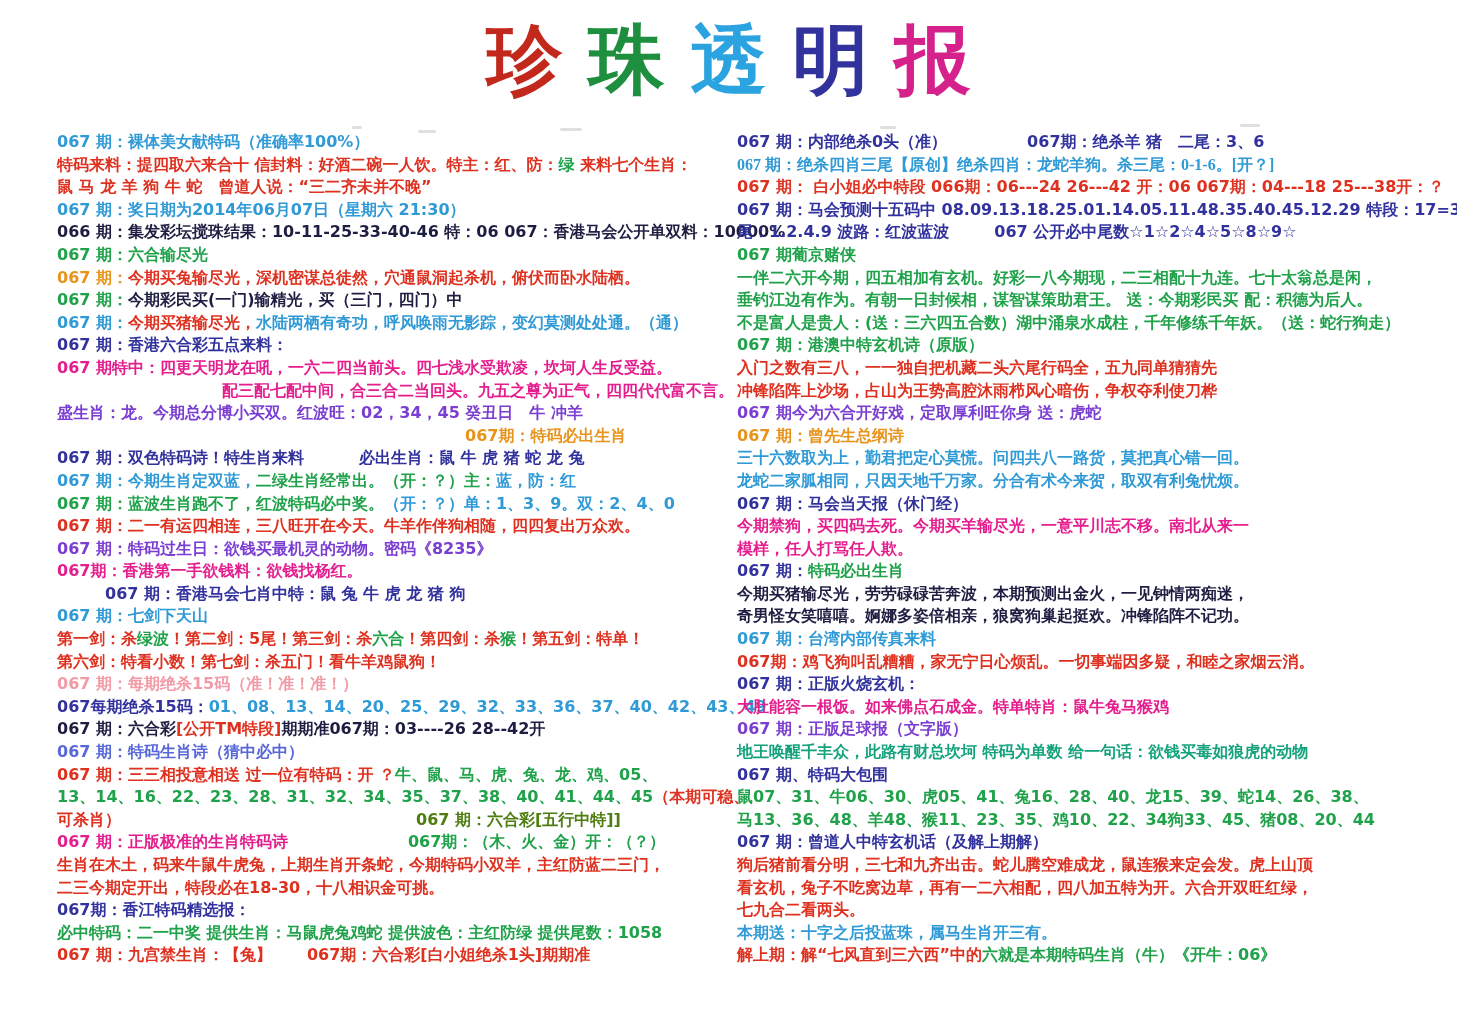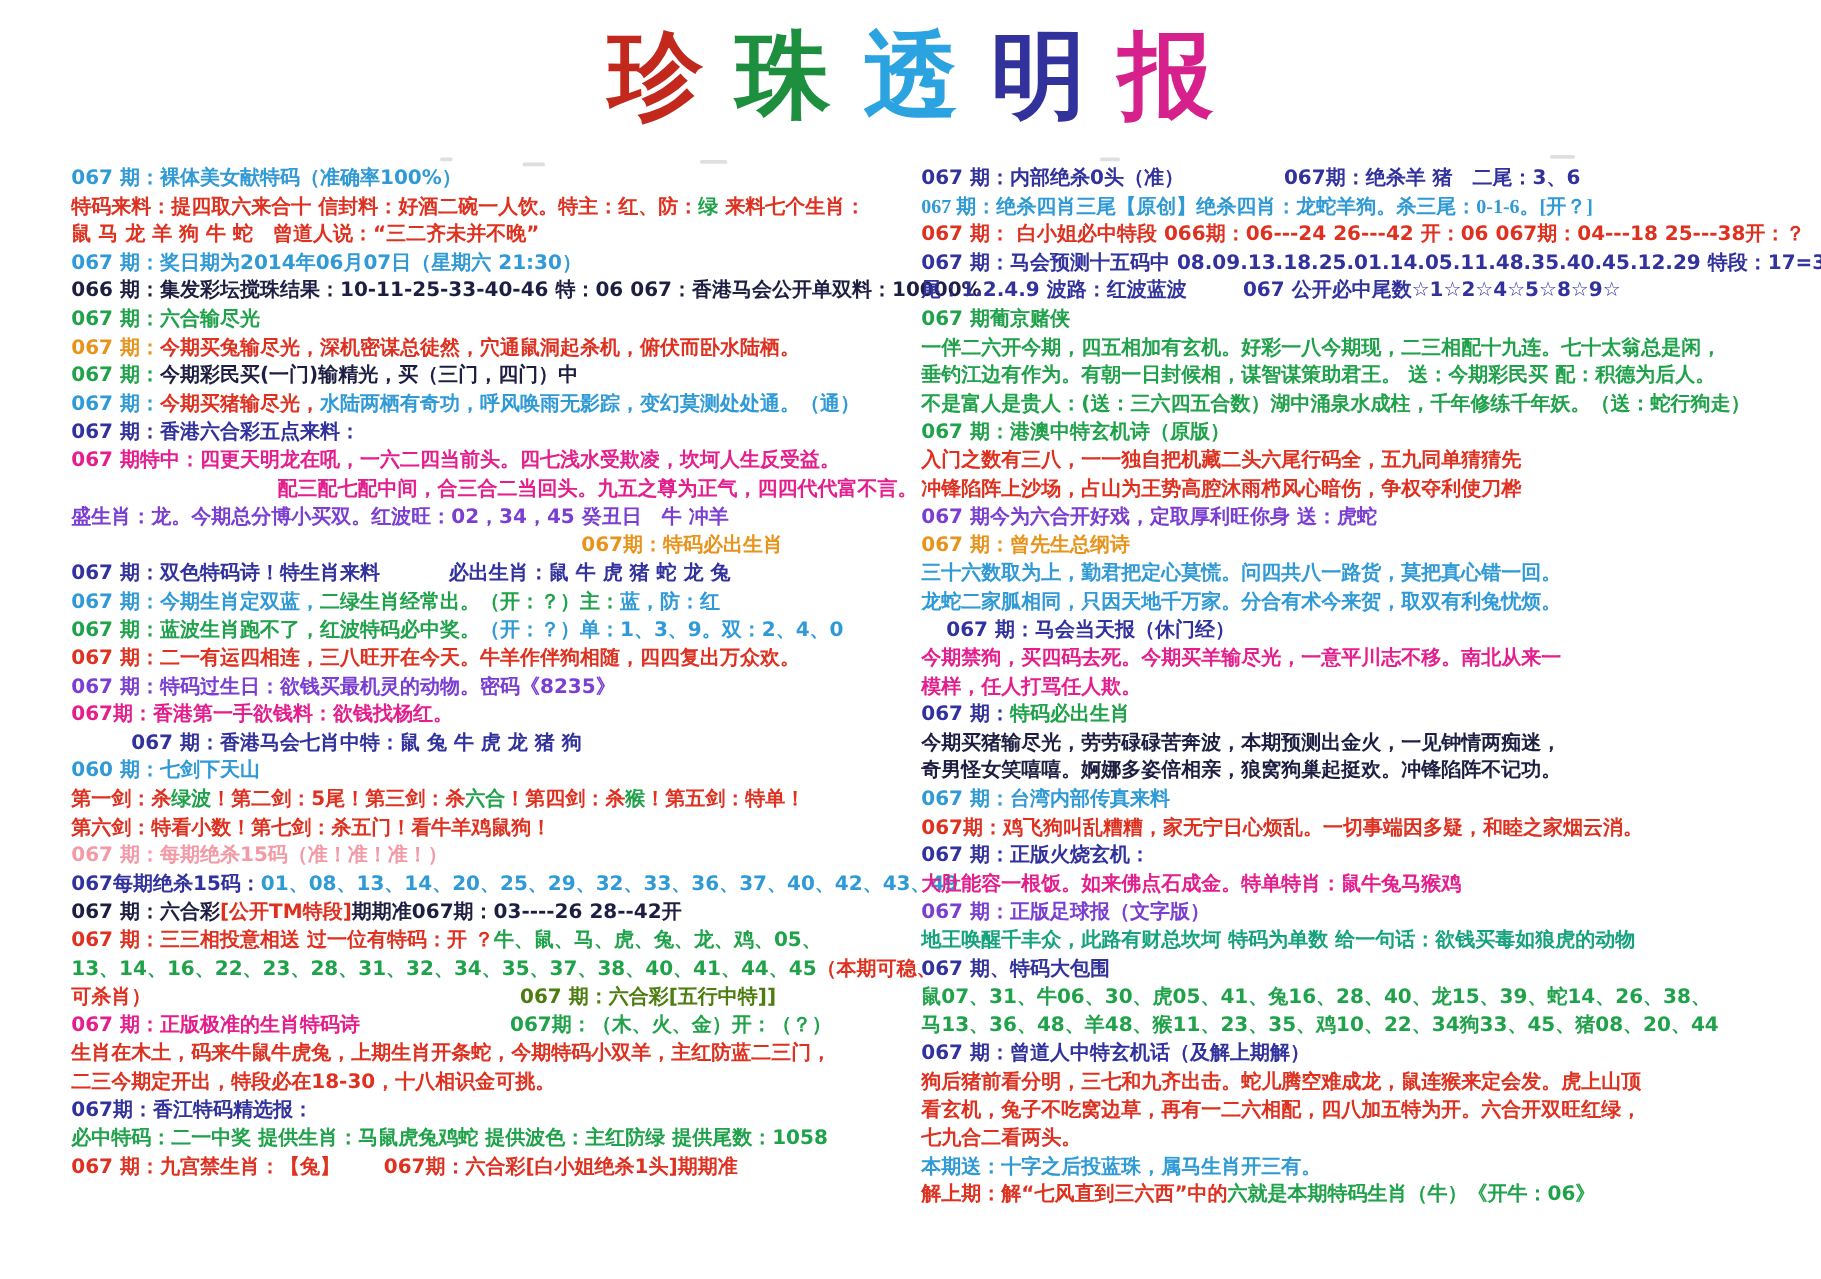--- a/index.html
+++ b/index.html
@@ -68,26 +68,27 @@
       <div class="line" style="padding-left: 165px;"><span style="color: rgb(229, 30, 142);">配三配七配中间，合三合二当回头。九五之尊为正气，四四代代富不言。</span></div>
       <div class="line"><span style="color: rgb(123, 62, 210);">盛生肖：龙。今期总分博小买双。红波旺：02，34，45 癸丑日　牛 冲羊</span></div>
       <div class="line" style="padding-left: 408px;"><span style="color: rgb(232, 148, 28);">067期：特码必出生肖</span></div>
       <div class="line"><span style="color: rgb(50, 50, 158);">067 期：双色特码诗！特生肖来料</span><span style="color: rgb(50, 50, 158); margin-left: 55px;">必出生肖：鼠 牛 虎 猪 蛇 龙 兔</span></div>
       <div class="line"><span style="color: rgb(47, 154, 214);">067 期：今期生肖定双蓝，</span><span style="color: rgb(31, 162, 74);">二绿生肖经常出。（开：？）主：</span><span style="color: rgb(47, 154, 214);">蓝，防：红</span></div>
       <div class="line"><span style="color: rgb(31, 162, 74);">067 期：蓝波生肖跑不了，红波特码必中奖。</span><span style="color: rgb(47, 154, 214);">（开：？）单：1、3、9。双：2、4、0</span></div>
       <div class="line"><span style="color: rgb(223, 49, 32);">067 期：二一有运四相连，三八旺开在今天。牛羊作伴狗相随，四四复出万众欢。</span></div>
       <div class="line"><span style="color: rgb(123, 62, 210);">067 期：特码过生日：欲钱买最机灵的动物。密码《8235》</span></div>
       <div class="line"><span style="color: rgb(229, 30, 142);">067期：香港第一手欲钱料：欲钱找杨红。</span></div>
       <div class="line"><span style="color: rgb(50, 50, 158); margin-left: 48px;">067 期：香港马会七肖中特：鼠 兔 牛 虎 龙 猪 狗</span></div>
-      <div class="line"><span style="color: rgb(47, 154, 214);">060 期：七剑下天山</span></div>
+      <div class="line"><span style="color: rgb(47, 154, 214);">067 期：七剑下天山</span></div>
       <div class="line"><span style="color: rgb(223, 49, 32);">第一剑：杀</span><span style="color: rgb(31, 162, 74);">绿波</span><span style="color: rgb(223, 49, 32);">！第二剑：5尾！第三剑：杀</span><span style="color: rgb(31, 162, 74);">六合</span><span style="color: rgb(223, 49, 32);">！第四剑：杀</span><span style="color: rgb(31, 162, 74);">猴</span><span style="color: rgb(223, 49, 32);">！第五剑：特单！</span></div>
       <div class="line"><span style="color: rgb(223, 49, 32);">第六剑：特看小数！第七剑：杀五门！看牛羊鸡鼠狗！</span></div>
       <div class="line"><span style="color: rgb(242, 154, 166);">067 期：每期绝杀15码（准！准！准！）</span></div>
       <div class="line"><span style="color: rgb(50, 50, 158);">067每期绝杀15码：</span><span style="color: rgb(47, 154, 214);">01、08、13、14、20、25、29、32、33、36、37、40、42、43、49</span></div>
       <div class="line"><span style="color: rgb(30, 30, 66);">067 期：六合彩</span><span style="color: rgb(223, 49, 32);">[公开TM特段]</span><span style="color: rgb(30, 30, 66);">期期准067期：03----26 28--42开</span></div>
+      <div class="line"><span style="color: rgb(88, 104, 216);">067 期：特码生肖诗（猜中必中）</span></div>
       <div class="line"><span style="color: rgb(223, 49, 32);">067 期：三三相投意相送 过一位有特码：开 ？</span><span style="color: rgb(31, 162, 74);">牛、鼠、马、虎、兔、龙、鸡、05、</span></div>
       <div class="line"><span style="color: rgb(31, 162, 74);">13、14、16、22、23、28、31、32、34、35、37、38、40、41、44、45</span><span style="color: rgb(223, 49, 32);">（本期可稳、</span></div>
       <div class="line"><span style="color: rgb(223, 49, 32);">可杀肖）</span><span style="color: #4d7c0f; margin-left: 295px;">067 期：六合彩[五行中特]]</span></div>
       <div class="line"><span style="color: rgb(229, 30, 142);">067 期：正版极准的生肖特码诗</span><span style="color: rgb(31, 162, 74); margin-left: 120px;">067期：（木、火、金）开：（？）</span></div>
       <div class="line"><span style="color: rgb(223, 49, 32);">生肖在木土，码来牛鼠牛虎兔，上期生肖开条蛇，今期特码小双羊，主红防蓝二三门，</span></div>
       <div class="line"><span style="color: rgb(223, 49, 32);">二三今期定开出，特段必在18-30，十八相识金可挑。</span></div>
       <div class="line"><span style="color: rgb(50, 50, 158);">067期：香江特码精选报：</span></div>
       <div class="line"><span style="color: rgb(31, 162, 74);">必中特码：二一中奖 提供生肖：马鼠虎兔鸡蛇 提供波色：主红防绿 提供尾数：1058</span></div>
       <div class="line"><span style="color: rgb(223, 49, 32);">067 期：九宫禁生肖：【兔】</span><span style="color: rgb(223, 49, 32); margin-left: 35px;">067期：六合彩[白小姐绝杀1头]期期准</span></div>
     </div>
@@ -101,21 +102,21 @@
       <div class="line"><span style="color: rgb(31, 162, 74);">一伴二六开今期，四五相加有玄机。好彩一八今期现，二三相配十九连。七十太翁总是闲，</span></div>
       <div class="line"><span style="color: rgb(31, 162, 74);">垂钓江边有作为。有朝一日封候相，谋智谋策助君王。 送：今期彩民买 配：积德为后人。</span></div>
       <div class="line"><span style="color: rgb(31, 162, 74);">不是富人是贵人：(送：三六四五合数）湖中涌泉水成柱，千年修练千年妖。（送：蛇行狗走）</span></div>
       <div class="line"><span style="color: rgb(31, 162, 74);">067 期：港澳中特玄机诗（原版）</span></div>
       <div class="line"><span style="color: rgb(223, 49, 32);">入门之数有三八，一一独自把机藏二头六尾行码全，五九同单猜猜先</span></div>
       <div class="line"><span style="color: rgb(223, 49, 32);">冲锋陷阵上沙场，占山为王势高腔沐雨栉风心暗伤，争权夺利使刀桦</span></div>
       <div class="line"><span style="color: rgb(123, 62, 210); text-align: center;">067 期今为六合开好戏，定取厚利旺你身 送：虎蛇</span></div>
       <div class="line"><span style="color: rgb(232, 148, 28);">067 期：曾先生总纲诗</span></div>
       <div class="line"><span style="color: rgb(47, 154, 214);">三十六数取为上，勤君把定心莫慌。问四共八一路货，莫把真心错一回。</span></div>
       <div class="line"><span style="color: rgb(47, 154, 214);">龙蛇二家胍相同，只因天地千万家。分合有术今来贺，取双有利兔忧烦。</span></div>
-      <div class="line"><span style="color: rgb(50, 50, 158); margin-left: 20px;">067 期：马会当天报（休门经）</span></div>
+      <div class="line"><span style="color: rgb(50, 50, 158);">067 期：马会当天报（休门经）</span></div>
       <div class="line"><span style="color: rgb(229, 30, 142);">今期禁狗，买四码去死。今期买羊输尽光，一意平川志不移。南北从来一</span></div>
       <div class="line"><span style="color: rgb(229, 30, 142);">模样，任人打骂任人欺。</span></div>
       <div class="line"><span style="color: rgb(50, 50, 158);">067 期：</span><span style="color: rgb(31, 162, 74);">特码必出生肖</span></div>
       <div class="line"><span style="color: rgb(30, 30, 66);">今期买猪输尽光，劳劳碌碌苦奔波，本期预测出金火，一见钟情两痴迷，</span></div>
       <div class="line"><span style="color: rgb(30, 30, 66);">奇男怪女笑嘻嘻。婀娜多姿倍相亲，狼窝狗巢起挺欢。冲锋陷阵不记功。</span></div>
       <div class="line"><span style="color: rgb(47, 154, 214);">067 期：台湾内部传真来料</span></div>
       <div class="line"><span style="color: rgb(223, 49, 32);">067期：鸡飞狗叫乱糟糟，家无宁日心烦乱。一切事端因多疑，和睦之家烟云消。</span></div>
       <div class="line"><span style="color: rgb(50, 50, 158);">067 期：正版火烧玄机：</span></div>
       <div class="line"><span style="color: rgb(229, 30, 142);">大肚能容一根饭。如来佛点石成金。特单特肖：鼠牛兔马猴鸡</span></div>
       <div class="line"><span style="color: rgb(123, 62, 210);">067 期：正版足球报（文字版）</span></div>

